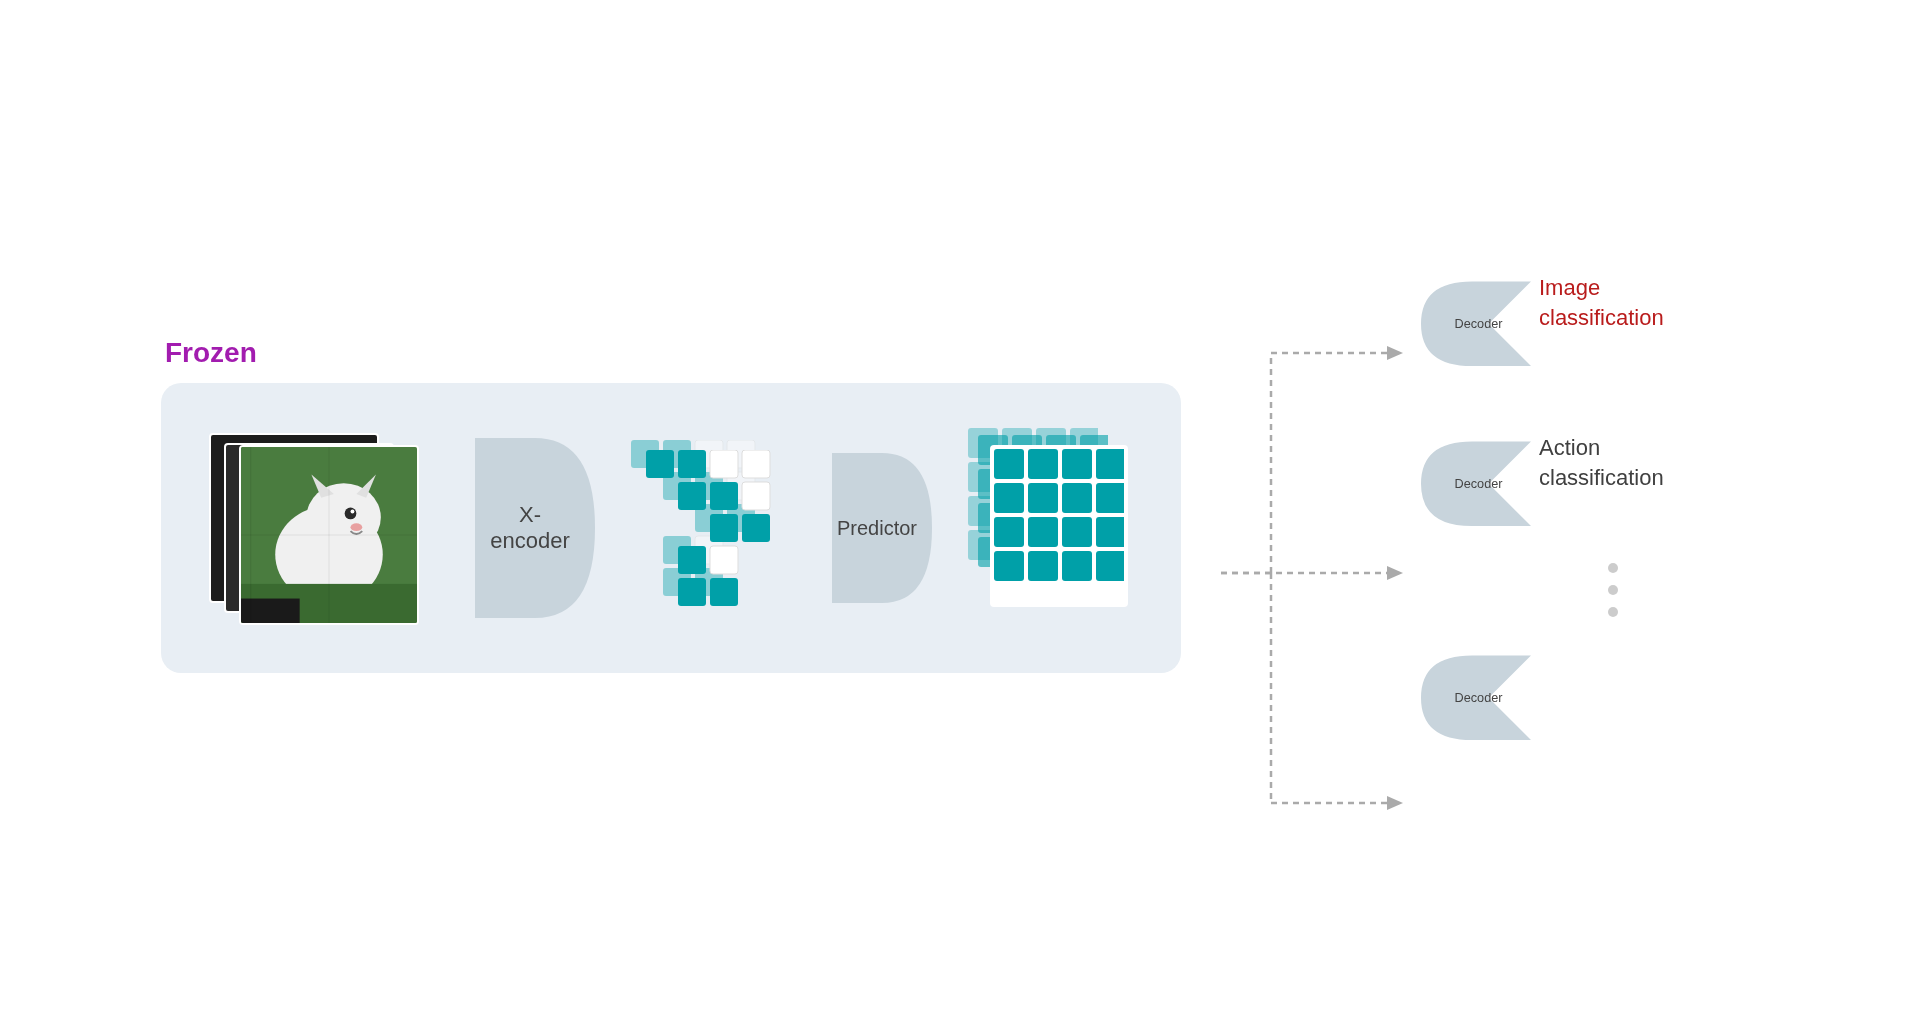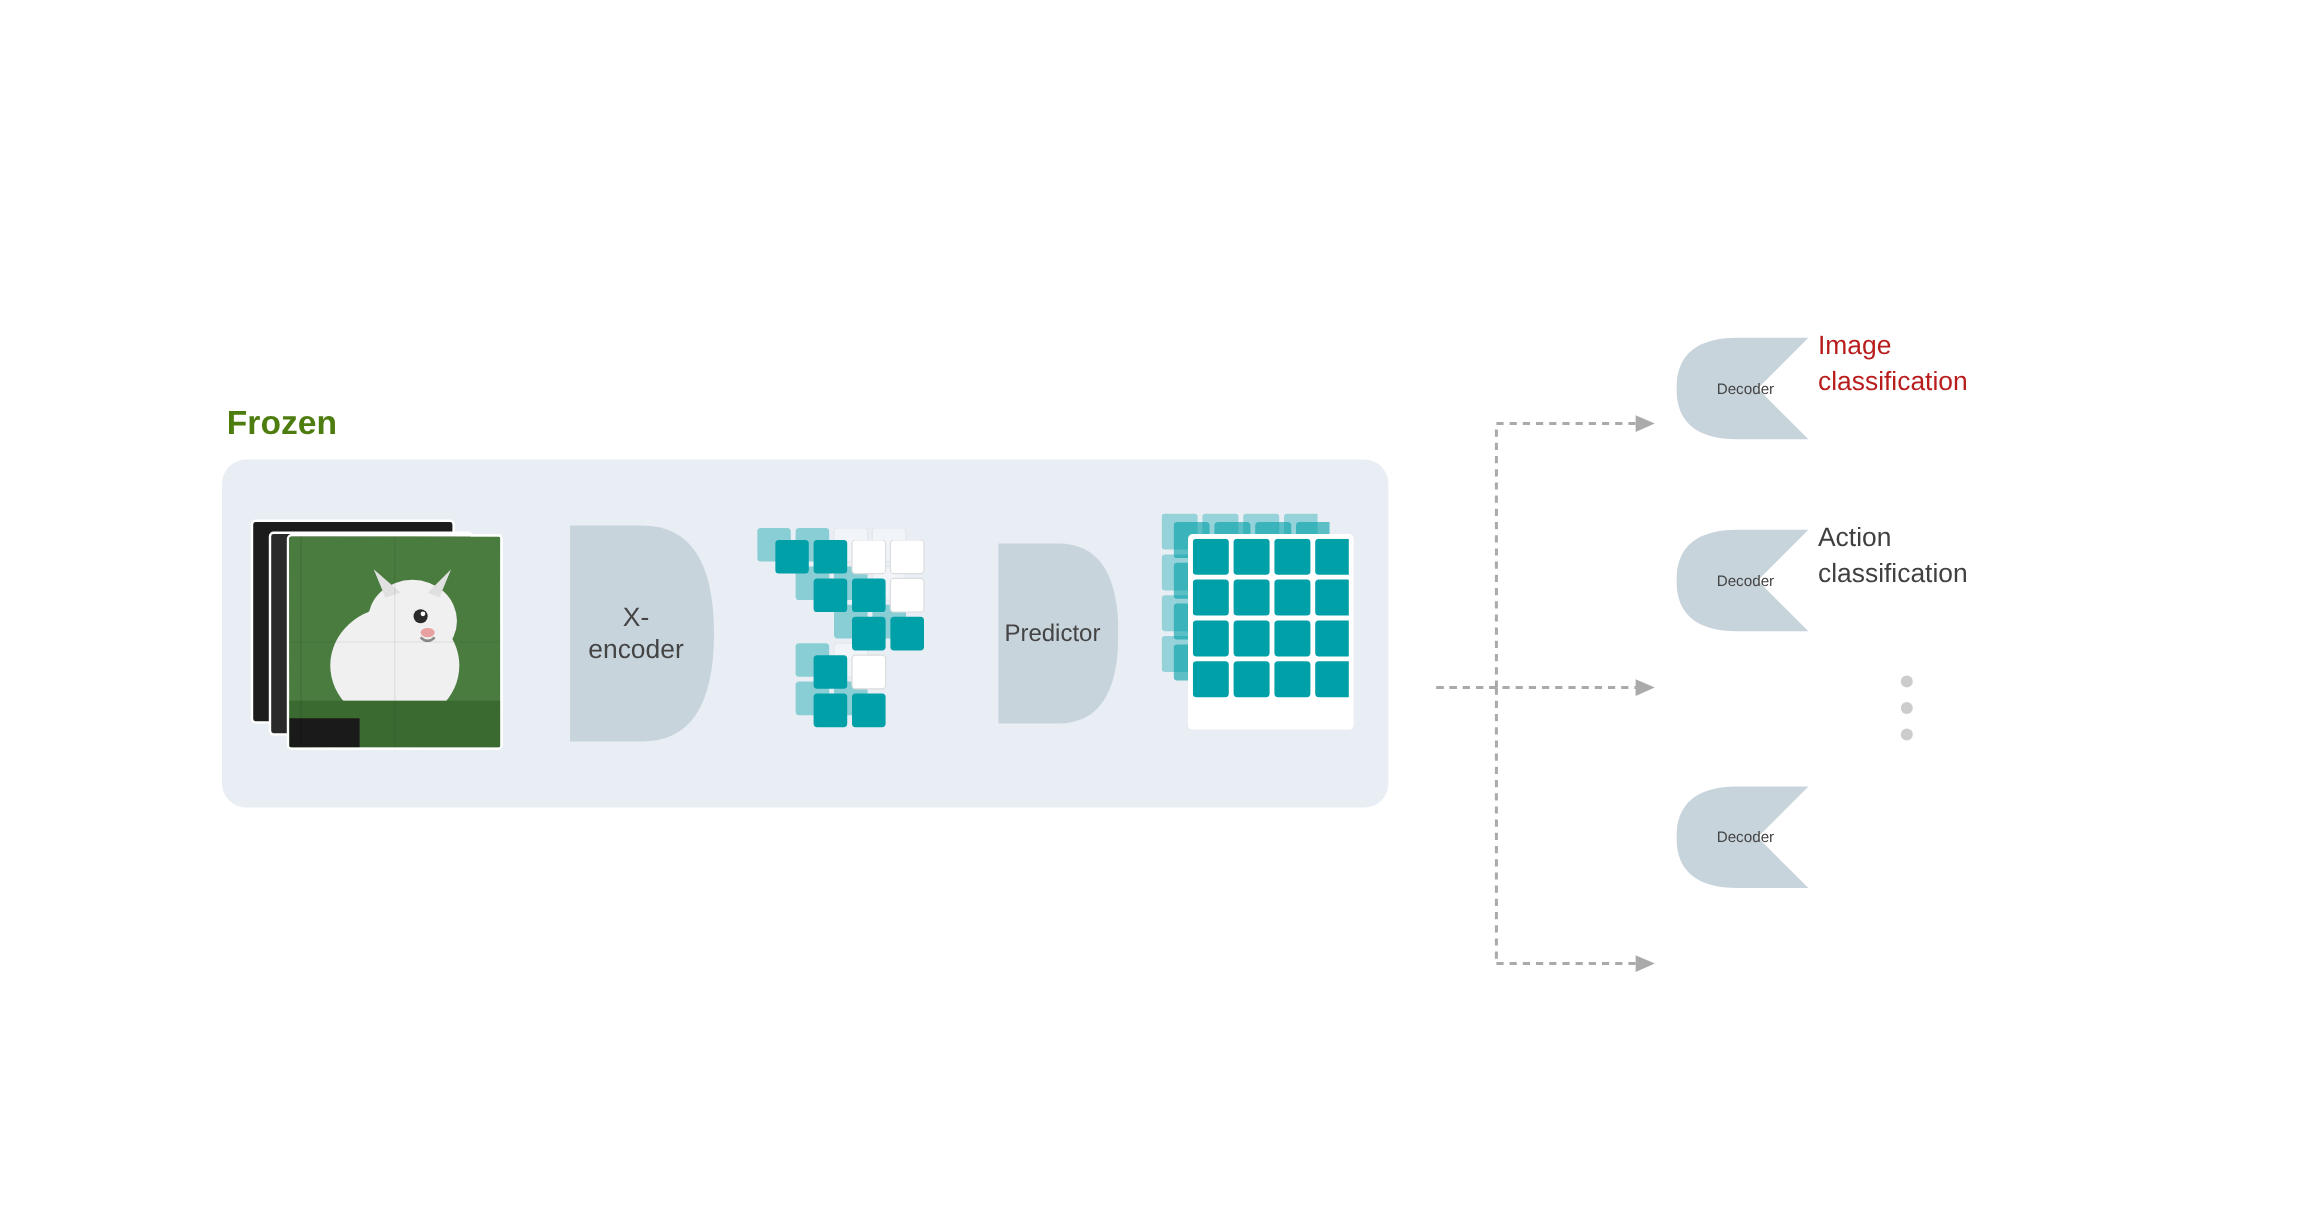--- a/index.html
+++ b/index.html
@@ -26,31 +26,31 @@
 
     
     .frozen-section {
       position: relative;
       display: flex;
       flex-direction: column;
       align-items: flex-start;
     }
 
     .frozen-label {
-      color: #4d7c0f;
+      color: #a21caf;
       font-size: 28px;
       font-weight: 700;
       margin-bottom: 14px;
       margin-left: 4px;
     }
 
     .frozen-box {
       background: #e8eef4;
       border-radius: 20px;
-      padding: 40px 24px;
+      padding: 40px 48px;
       display: flex;
       align-items: center;
       gap: 36px;
     }
 
     
     .image-stack {
       position: relative;
       width: 220px;
       height: 210px;

